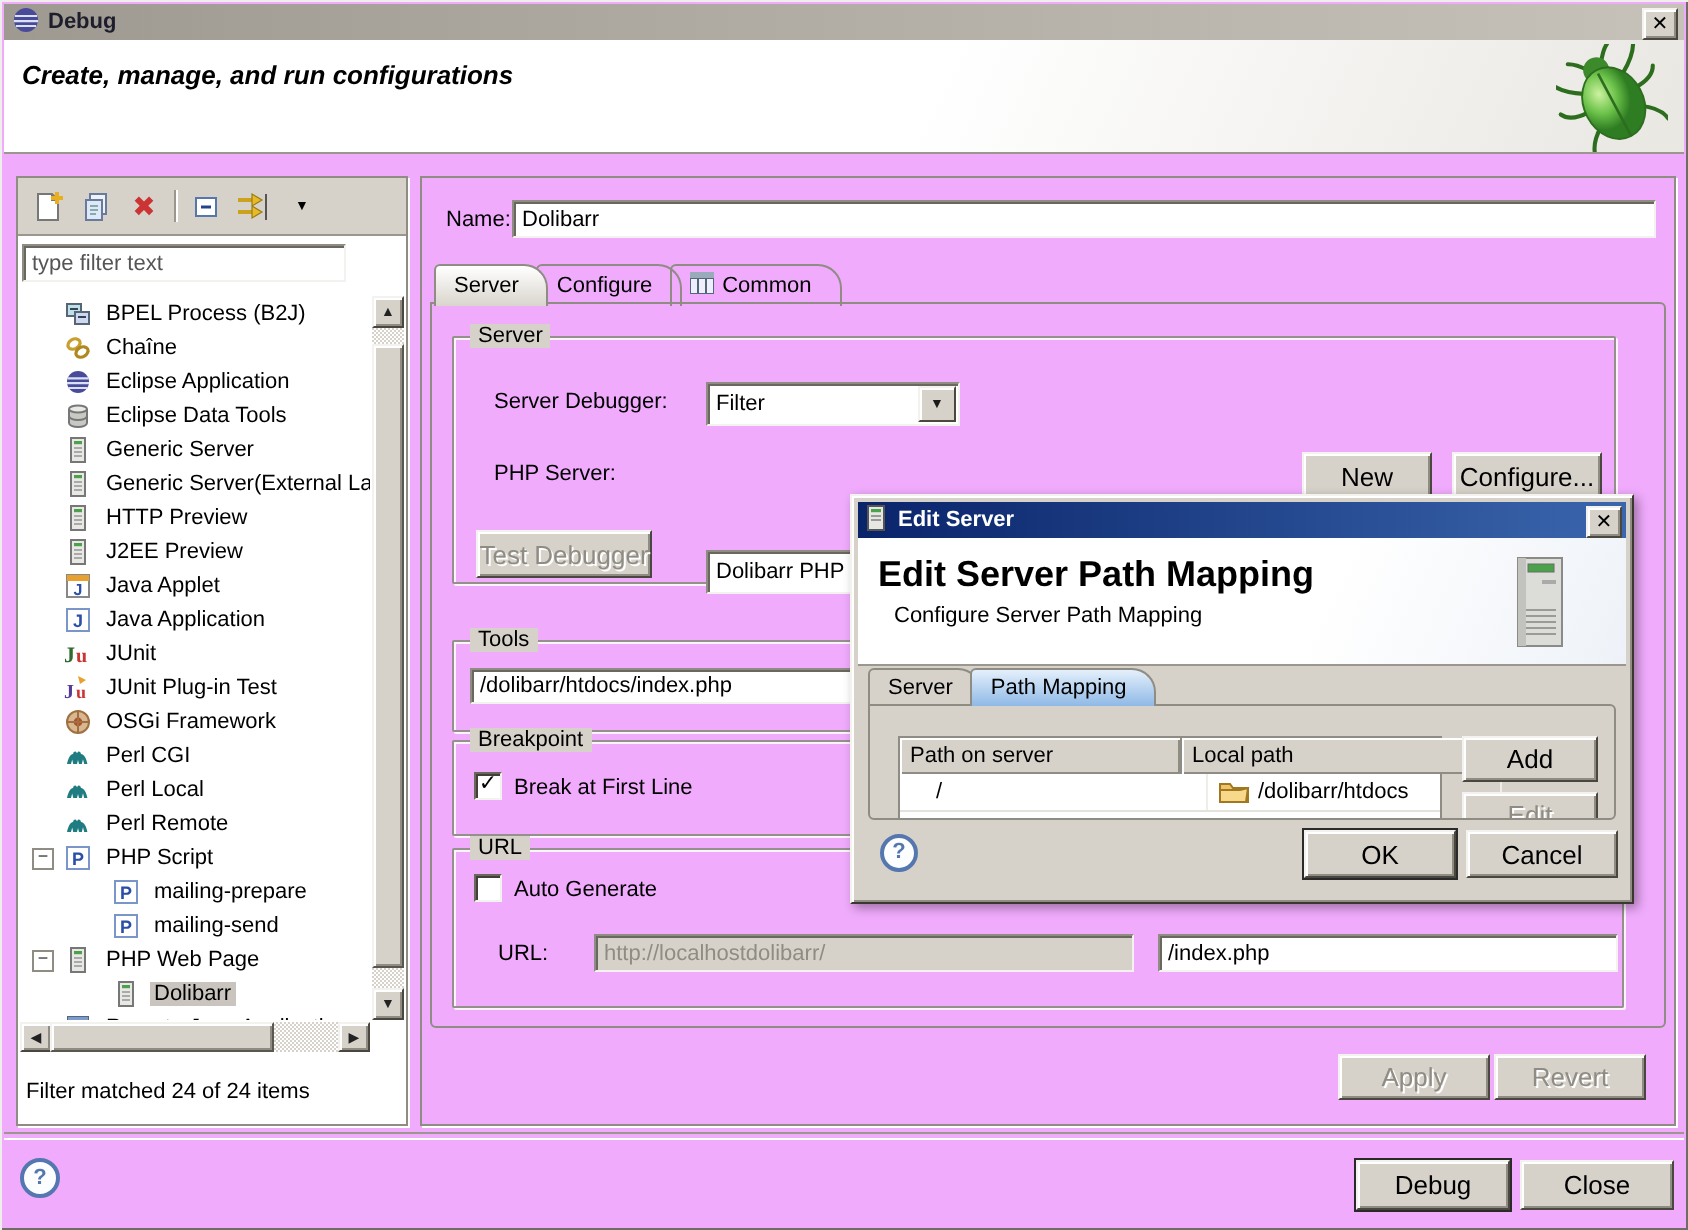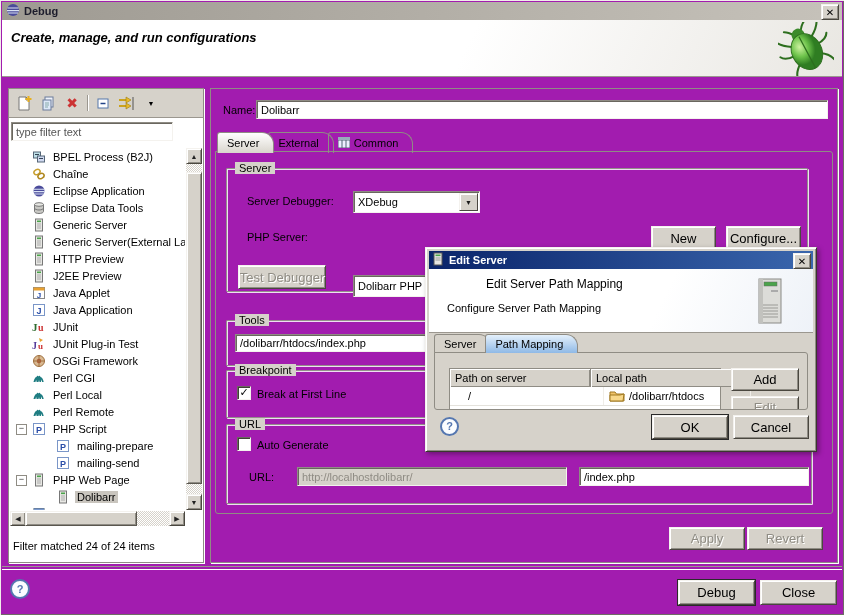--- a/index.html
+++ b/index.html
@@ -1,18 +1,18 @@
 <!DOCTYPE html>
 <html><head>
 <meta charset="utf-8">
 <style>
   html,body{margin:0;padding:0;}
   body{width:844px;height:615px;overflow:hidden;background:#d6d2ca;
        font-family:"Liberation Sans","DejaVu Sans",sans-serif;font-size:11px;color:#000;}
-  #window{position:relative;width:844px;height:615px;background:#a21caf;
+  #window{position:relative;width:844px;height:615px;background:#f0abfc;
           box-shadow:inset 1px 1px 0 #f0eeea, inset -1px -1px 0 #6f6c65;}
 
   
   .raised{background:#d6d2ca;border:1px solid;border-color:#f4f2ee #5a574f #5a574f #f4f2ee;
           box-shadow:inset 1px 1px 0 #fff, inset -1px -1px 0 #8f8c84;}
   .btn{position:absolute;display:flex;align-items:center;justify-content:center;
        background:#d6d2ca;border:1px solid;border-color:#f4f2ee #4a473f #4a473f #f4f2ee;
        box-shadow:inset 1px 1px 0 #fff, inset -1px -1px 0 #8f8c84;
        font-size:13px;cursor:default;}
   .btn.default{outline:1px solid #2a2a2a;}
@@ -88,21 +88,21 @@
   .dialog{position:absolute;left:425px;top:247px;width:390px;height:203px;background:#d6d2ca;
           border:1px solid;border-color:#f4f2ee #3a372f #3a372f #f4f2ee;
           box-shadow:inset 1px 1px 0 #fff, inset -1px -1px 0 #8f8c84, 2px 2px 5px rgba(0,0,0,.35);z-index:10;}
   .d-titlebar{position:absolute;left:3px;top:3px;right:3px;height:18px;
               background:linear-gradient(to right,#0a246a,#3a66ad);
               display:flex;align-items:center;padding-left:3px;color:#fff;font-weight:bold;}
   .d-close{position:absolute;right:2px;top:2px;width:16px;height:14px;display:flex;align-items:center;
            justify-content:center;font-size:10px;font-weight:bold;color:#000;}
   .d-header{position:absolute;left:3px;top:21px;right:3px;height:63px;
             background:linear-gradient(115deg,#ffffff 60%,#eef2f8);border-bottom:1px solid #9b978f;}
-  .d-heading{position:absolute;left:10px;top:8px;font-size:12px;font-weight:normal;margin-left:47px;}
+  .d-heading{position:absolute;left:10px;top:8px;font-size:18px;font-weight:bold;}
   .d-sub{position:absolute;left:18px;top:33px;}
   .d-tower{position:absolute;right:28px;top:8px;}
   .d-content{position:absolute;left:8px;top:104px;width:372px;height:56px;overflow:hidden;
              border:1px solid #8f8c84;border-radius:0 3px 3px 3px;background:#d6d2ca;}
   .ptable{position:absolute;left:14px;top:15px;width:270px;background:#fff;border:1px solid #8f8c84;}
   .ptable .hrow{display:flex;height:18px;}
   .ptable .hcell{flex:0 0 auto;display:flex;align-items:center;padding:0 5px;background:#d6d2ca;
        border-right:1px solid #8f8c84;box-shadow:inset 1px 1px 0 #fff, inset -1px -1px 0 #8f8c84;}
   .ptable .drow{display:flex;height:18px;background:#fff;border-bottom:1px solid #e4e2dc;}
   .ptable .dcell{flex:0 0 auto;display:flex;align-items:center;gap:4px;padding:0 5px;border-right:1px solid #efede8;white-space:nowrap;}
@@ -438,40 +438,40 @@
 
   <div class="mainpanel">
     <span style="position:absolute;left:12px;top:15px;">Name:</span>
     <input class="field" style="left: 45px; top: 11px; width: 562px; height: 15px;" value="Dolibarr">
 
     <div class="tabs" style="left:6px;top:43px;">
       <div class="tab active">
         <span>Server</span>
       </div>
       <div class="tab">
-        <span>External</span>
+        <span>Configure</span>
       </div>
       <div class="tab">
         <span class="ticon">
           <svg width="12" height="11" viewBox="0 0 12 11">
               <rect x="0" y="0" width="12" height="11" fill="#eef" stroke="#567"></rect>
               <path d="M0 3h12M4 0v11M8 3v8" stroke="#567"></path>
               <rect x="0" y="0" width="12" height="3" fill="#9ab"></rect>
             </svg>
         </span>
         <span>Common</span>
       </div>
     </div>
     <div class="tabfolder" style="left:4px;top:62px;width:616px;height:361px;">
 
       <div class="group" style="left:10px;top:16px;width:580px;height:122px;">
         <span class="legend">Server</span>
         <span style="position:absolute;left:20px;top:26px;">Server Debugger:</span>
         <div class="combo" style="left:126px;top:22px;width:125px;height:20px;">
-          <span class="val">XDebug</span>
+          <span class="val">Filter</span>
           <span class="arrow">▼</span>
         </div>
         <span style="position:absolute;left:20px;top:62px;">PHP Server:</span>
         <div class="combo" style="left:126px;top:58px;width:287px;height:20px;margin-top:48px;">
           <span class="val">Dolibarr PHP Web Server</span>
           <span class="arrow">▼</span>
         </div>
         <div class="btn" style="left:424px;top:57px;width:63px;height:22px;">New</div>
         <div class="btn" style="left:499px;top:57px;width:73px;height:22px;">Configure...</div>
         <div class="btn disabled" style="left:11px;top:96px;width:86px;height:22px;">Test Debugger</div>

